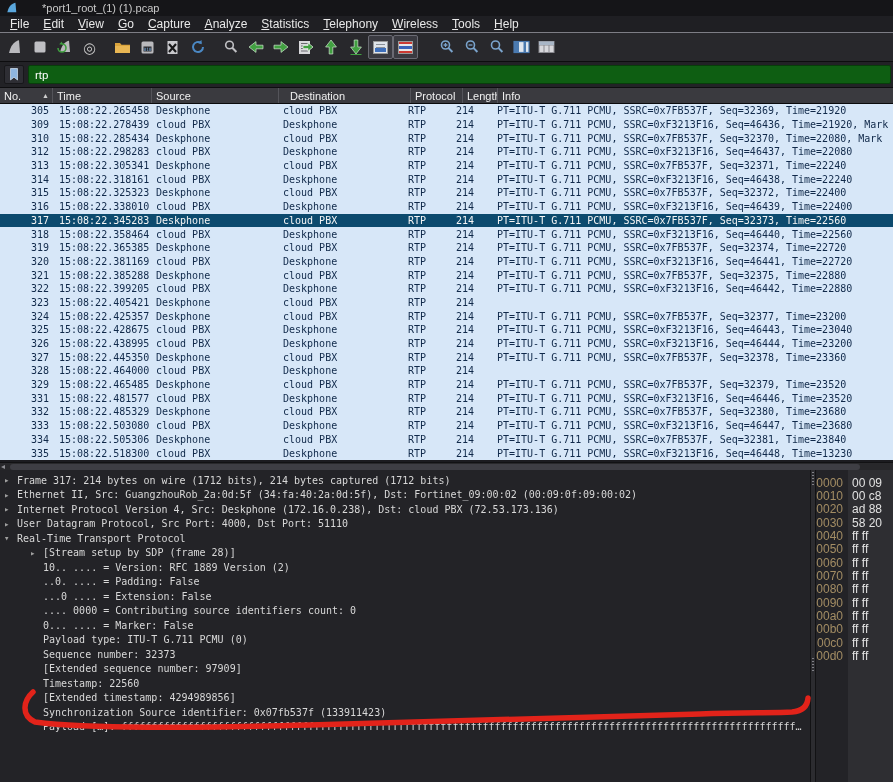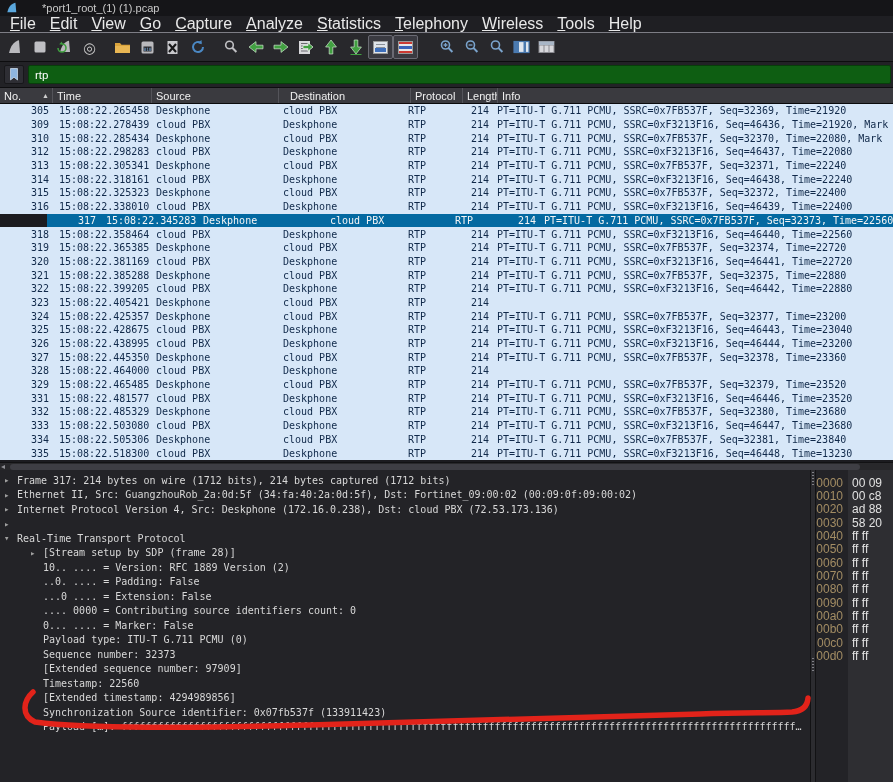--- a/index.html
+++ b/index.html
@@ -7,21 +7,21 @@
     font-family:"Liberation Sans", sans-serif; }
   .window { position:absolute; inset:0; width:893px; height:782px; background:#222226; }
 
   
   .titlebar { height:16px; background:#151518; display:flex; align-items:center; padding-left:6px; gap:24px; }
   .titlebar .title { color:#c9c9c9; font-size:11px; white-space:nowrap; }
 
   
   .menubar { height:17px; background:#1f1f23; display:flex; align-items:center; padding-left:3px;
     border-bottom:1px solid #7d7d85; }
-  .menu-item { display:inline-block; color:#e9e9e9; font-size:16px; padding:1px 7px; cursor:default; }
+  .menu-item { display:inline-block; color:#e9e9e9; font-size:12px; padding:1px 7px; cursor:default; }
   .menu-item::first-letter { text-decoration:underline; }
 
   
   .toolbar { height:29px; background:#28282c; display:flex; align-items:center; padding-left:2px;
     border-bottom:1px solid #0d0d0f; }
   .tbtn { width:25px; height:24px; display:flex; align-items:center; justify-content:center;
     position:relative; border:1px solid transparent; border-radius:2px; }
   .tbtn.pressed { background:#3a3a41; border-color:#6a6a73; }
   .tbtn .uni { font-size:15px; color:#c4c4c4; line-height:1; }
   .tgap { width:8px; }
@@ -48,28 +48,28 @@
   .hcell:last-child { border-right:none; }
   .w-no{width:53px; justify-content:space-between; padding-right:3px;}
   .w-time{width:99px;} .w-src{width:127px;} .w-dst{width:125px;margin-left:7px;} .w-proto{width:52px;} .w-len{width:35px;}
   .w-info{flex:1;}
   .sort-arrow { font-size:7px; color:#cfcfcf; }
 
   
   .packet-rows { height:358px; background:#1c1c20; overflow:hidden;
     font-family:"DejaVu Sans Mono", monospace; font-size:10px; }
   .prow { height:13.7px; display:flex; align-items:center; background:#d7e7f8; color:#10294a; white-space:nowrap; }
-  .prow.selected { background:#0369a1; color:#f5f5f5;margin-left:47px; }
+  .prow.selected { background:#0c4a6e; color:#f5f5f5; }
   .pcell { overflow:hidden; white-space:pre; }
   .c-no{width:53px; text-align:right; padding-right:4px;}
   .c-time{width:99px; padding-left:6px;}
   .c-src{width:127px; padding-left:4px;}
   .c-dst{width:125px; padding-left:4px;}
   .c-proto{width:52px; padding-left:4px;}
-  .c-len{width:35px; text-align:right; padding-right:2px;}
+  .c-len{width:35px; padding-right:2px;}
   .c-info{flex:1; padding-left:6px;}
 
   
   .hscroll { height:8px; background:#28282b; border-top:1px solid #121214; position:relative; }
   .hscroll .larrow { position:absolute; left:1px; top:0px; color:#8d8d92; font-size:8px; line-height:8px; }
   .hscroll .thumb { position:absolute; left:10px; top:1px; height:6px; width:850px; background:#3e3e44; border-radius:3px; }
 
   
   .bottom { display:flex; height:312px; background:#232327; position:relative; }
   .detail-pane { width:810px; overflow:hidden; padding-top:3px;
@@ -547,20 +547,21 @@
           <span>Ethernet II, Src: GuangzhouRob_2a:0d:5f (34:fa:40:2a:0d:5f), Dst: Fortinet_09:00:02 (00:09:0f:09:00:02)</span>
         </div>
 
         <div class="dline">
           <span class="exp">▸</span>
           <span>Internet Protocol Version 4, Src: Deskphone (172.16.0.238), Dst: cloud PBX (72.53.173.136)</span>
         </div>
 
         <div class="dline">
           <span class="exp">▸</span>
+          <span>User Datagram Protocol, Src Port: 4000, Dst Port: 51110</span>
         </div>
 
         <div class="dline">
           <span class="exp">▾</span>
           <span>Real-Time Transport Protocol</span>
         </div>
 
         <div class="dline ind1">
           <span class="exp">▸</span>
           <span>[Stream setup by SDP (frame 28)]</span>

